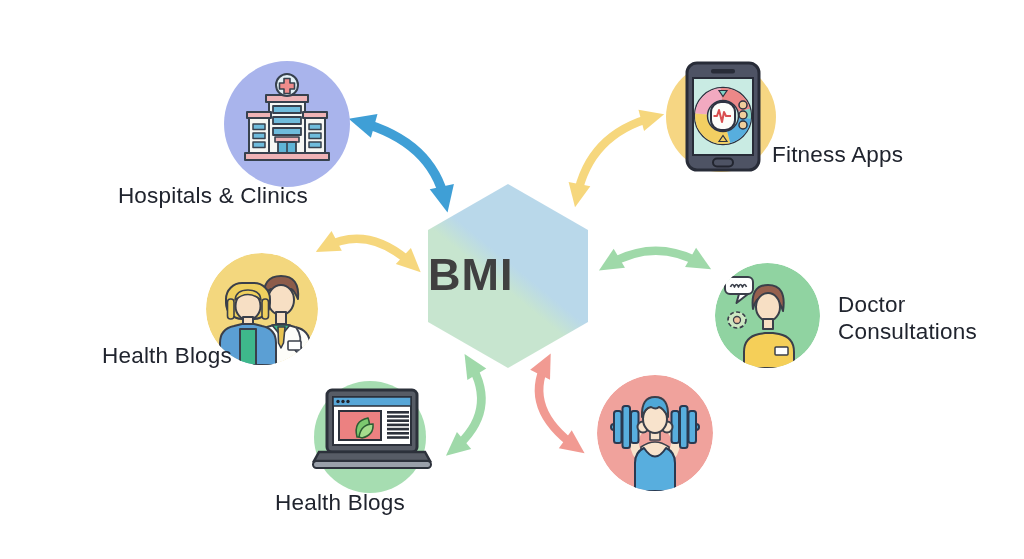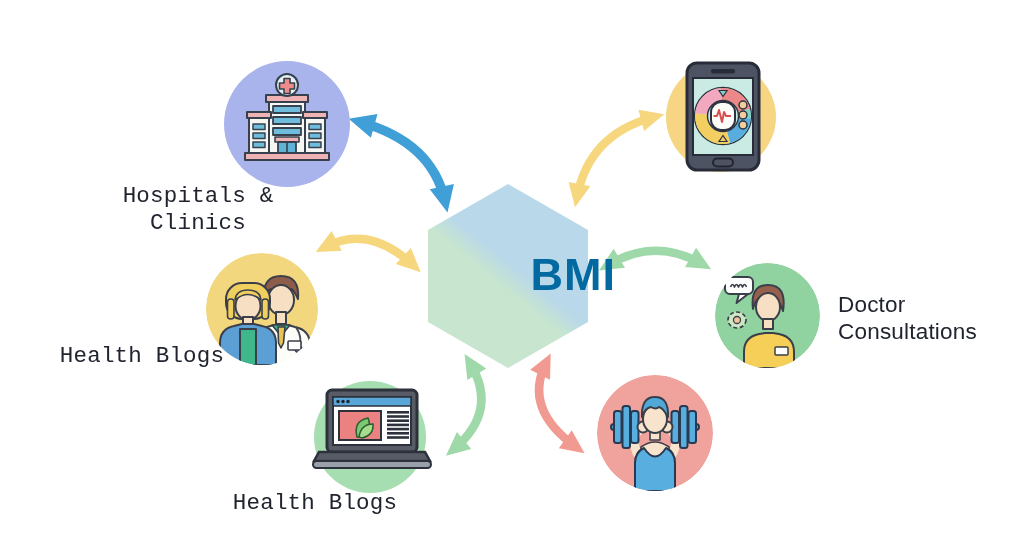--- a/index.html
+++ b/index.html
@@ -9,24 +9,24 @@
   }
   #bg-svg{position:absolute;left:0;top:0;}
   .node{position:absolute;}
   .clip{position:absolute;inset:0;border-radius:50%;overflow:hidden;}
   .disc{position:absolute;left:0;top:0;width:100%;height:100%;}
   .icon{position:absolute;}
   .label{
     position:absolute;font-size:22.5px;line-height:1.18;color:#20242e;
     letter-spacing:0.2px;
   }
-  .label.center{text-align:center;font-family:Liberation Mono, monospace;}
+  .label.center{text-align:right;}
   #bmi-label{
-    position:absolute;left:428px;top:249px;width:188px;text-align:right;
-    font-size:45px;font-weight:600;color:#0369a1;letter-spacing:1px;
+    position:absolute;left:428px;top:249px;width:188px;text-align:left;
+    font-size:45px;font-weight:600;color:#404040;letter-spacing:1px;
   }
 </style>
 </head>
 <body>
 
 <div id="canvas">
 
   <svg id="bg-svg" width="1024" height="559" viewBox="0 0 1024 559">
     <defs>
       <linearGradient id="hexgrad" x1="0.82" y1="0.05" x2="0.18" y2="0.95">
@@ -109,20 +109,21 @@
       <circle cx="39" cy="55" r="15.5" fill="none" stroke="#2e3240" stroke-width="1.4"></circle>
       <polygon points="35,29.5 43,29.5 39,35.5" fill="#7fd2c5" stroke="#2e3240" stroke-width="1.2"></polygon>
       <polygon points="35,80.5 43,80.5 39,74.5" fill="#f3cf62" stroke="#2e3240" stroke-width="1.2"></polygon>
       <rect x="27" y="41" width="24" height="28" rx="10" fill="#fdfdf9" stroke="#2e3240" stroke-width="2"></rect>
       <polyline points="29.5,55 33,55 35,49 38,61 40,51 42,55 47,55" fill="none" stroke="#d94f4f" stroke-width="2" stroke-linejoin="round"></polyline>
       <circle cx="59" cy="44" r="4" fill="#f0cf9c" stroke="#2e3240" stroke-width="1.5"></circle>
       <circle cx="59" cy="54" r="4" fill="#f0cf9c" stroke="#2e3240" stroke-width="1.5"></circle>
       <circle cx="59" cy="64" r="4" fill="#f0cf9c" stroke="#2e3240" stroke-width="1.5"></circle>
     </svg>
   </div>
+  <div class="label" style="left:772px;top:142px;width:170px;">Fitness Apps</div>
 
   <div class="node" style="left:206px;top:253px;width:112px;height:112px;">
     <div class="clip">
       <svg class="disc" viewBox="0 0 100 100">
         <circle cx="50" cy="50" r="50" fill="#f3d77e"></circle>
       </svg>
       <svg class="icon" style="left:0;top:0;" width="112" height="112" viewBox="0 0 112 112">
         <g stroke="#3a3f4a" stroke-width="2" stroke-linejoin="round">
 
           <path d="M58 46 q-2 -23 17 -23 q19 0 17 23 q-4 -9 -7 -10 q-12 5 -20 0 q-5 2 -7 10 z" fill="#8d5c4a"></path>

